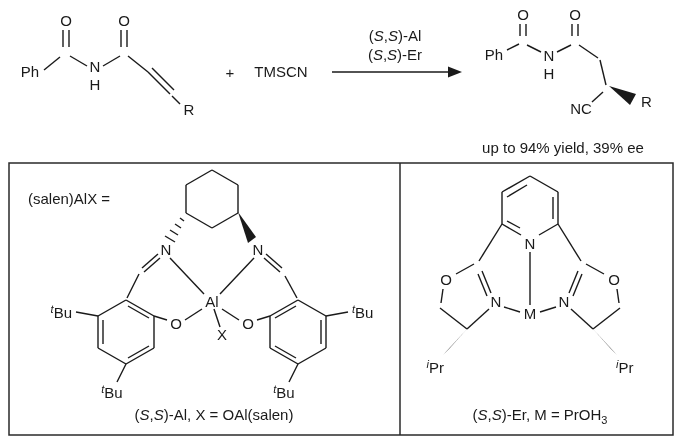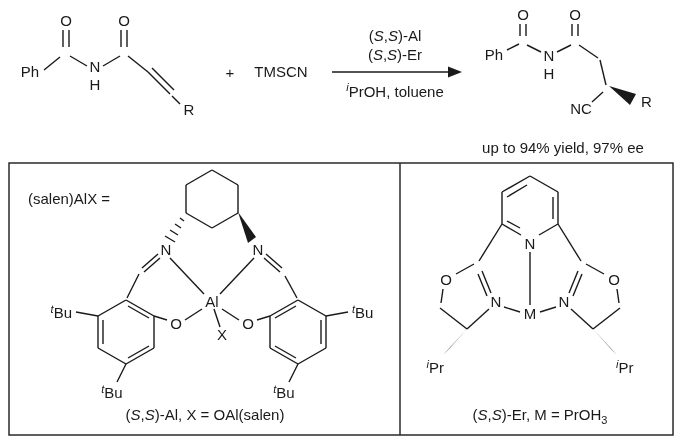--- a/index.html
+++ b/index.html
@@ -204,17 +204,16 @@
       <text x="530" y="249" text-anchor="middle">N</text>
       <text x="530" y="319" text-anchor="middle">M</text>
 
       <text x="444" y="373" text-anchor="end"><tspan font-size="11" font-style="italic" dy="-5">i</tspan><tspan dy="5">Pr</tspan></text>
       <text x="616" y="373"><tspan font-size="11" font-style="italic" dy="-5">i</tspan><tspan dy="5">Pr</tspan></text>
     </g>
   </svg>
 
   <div class="txt center" style="left:330px;top:46px;width:130px;"><span>(</span><span style="font-style: italic;">S</span><span>,</span><span style="font-style: italic;">S</span><span>)-Er</span></div>
   <div class="txt center" style="left:330px;top:27px;width:130px;"><span>(</span><span style="font-style: italic;">S</span><span>,</span><span style="font-style: italic;">S</span><span>)-Al</span></div>
-  <div class="txt center" style="left:318px;top:81px;width:154px;"><sup style="font-style: italic;">i</sup><span>PrOH, toluene</span></div>
-  <div class="txt center" style="left:448px;top:139px;width:230px;">up to 94% yield, 97% ee</div>
-  <div class="txt center" style="left:55px;top:406px;width:300px;"><span>(</span><span style="font-style: italic;">S</span><span>,</span><span style="font-style: italic;">S</span><span>)-Al, X = OAl(salen)</span></div>
+  <div class="txt center" style="left:448px;top:139px;width:230px;">up to 94% yield, 39% ee</div>
+  <div class="txt center" style="left:64px;top:406px;width:300px;"><span>(</span><span style="font-style: italic;">S</span><span>,</span><span style="font-style: italic;">S</span><span>)-Al, X = OAl(salen)</span></div>
   <div class="txt center" style="left:418px;top:406px;width:244px;"><span>(</span><span style="font-style: italic;">S</span><span>,</span><span style="font-style: italic;">S</span><span>)-Er, M = PrOH</span><sub>3</sub></div>
 </div>
 
 </body></html>

